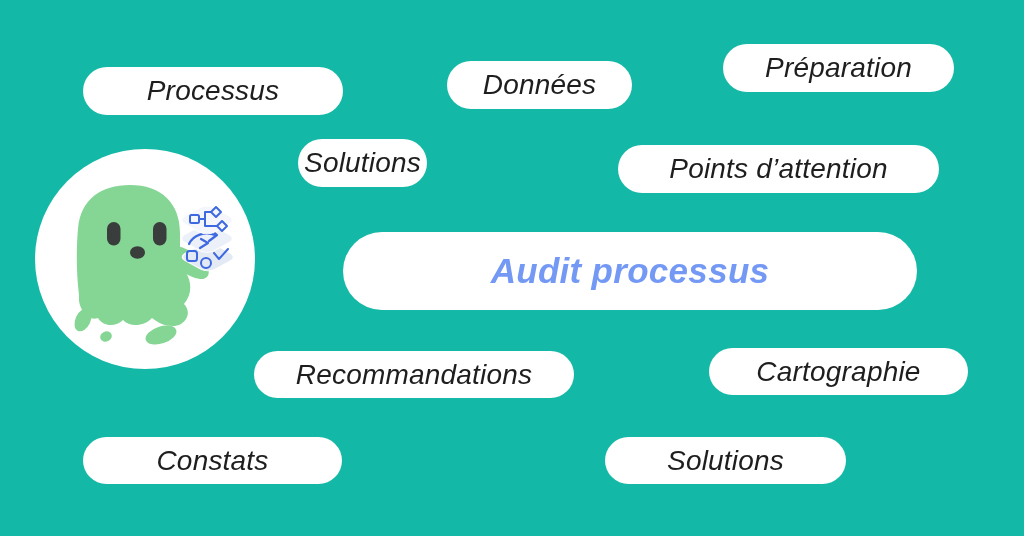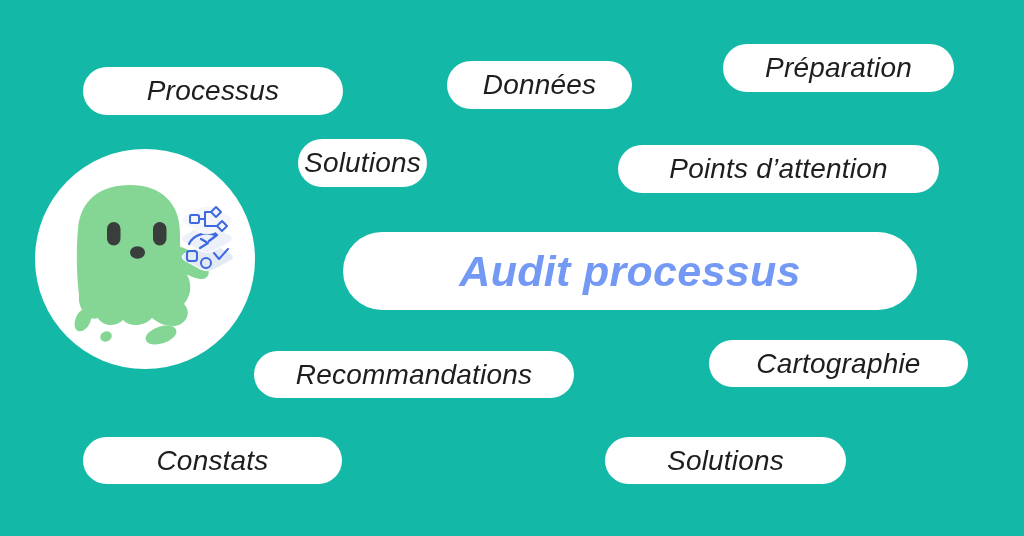--- a/index.html
+++ b/index.html
@@ -22,35 +22,35 @@
     align-items: center;
     justify-content: center;
     color: #1E1E1E;
     font-size: 28px;
     font-weight: 500;
     letter-spacing: 0.2px;
     white-space: nowrap;
   }
 
   .pill-center {
-    font-size: 43px;
+    font-size: 35px;
     font-weight: 700;
     color: #7499F5;
     letter-spacing: 0.3px;
   }
 
   
   .pos-processus        { left: 83px;  top: 67px;  width: 260px; height: 48px; }
   .pos-donnees          { left: 447px; top: 61px;  width: 185px; height: 48px; }
   .pos-preparation      { left: 723px; top: 44px;  width: 231px; height: 48px; }
   .pos-logiciels        { left: 298px; top: 139px; width: 129px; height: 48px; }
   .pos-points-attention { left: 618px; top: 145px; width: 321px; height: 48px; }
   .pos-audit            { left: 343px; top: 232px; width: 574px; height: 78px; }
   .pos-recommandations  { left: 254px; top: 351px; width: 320px; height: 47px; text-align: right; }
-  .pos-cartographie     { left: 709px; top: 340px; width: 259px; height: 47px; }
+  .pos-cartographie     { left: 709px; top: 348px; width: 259px; height: 47px; }
   .pos-solutions        { left: 83px;  top: 437px; width: 259px; height: 47px; }
   .pos-constats         { left: 605px; top: 437px; width: 241px; height: 47px; }
 
   .mascot-box {
     position: absolute;
     left: 35px;
     top: 149px;
     width: 220px;
     height: 220px;
   }

